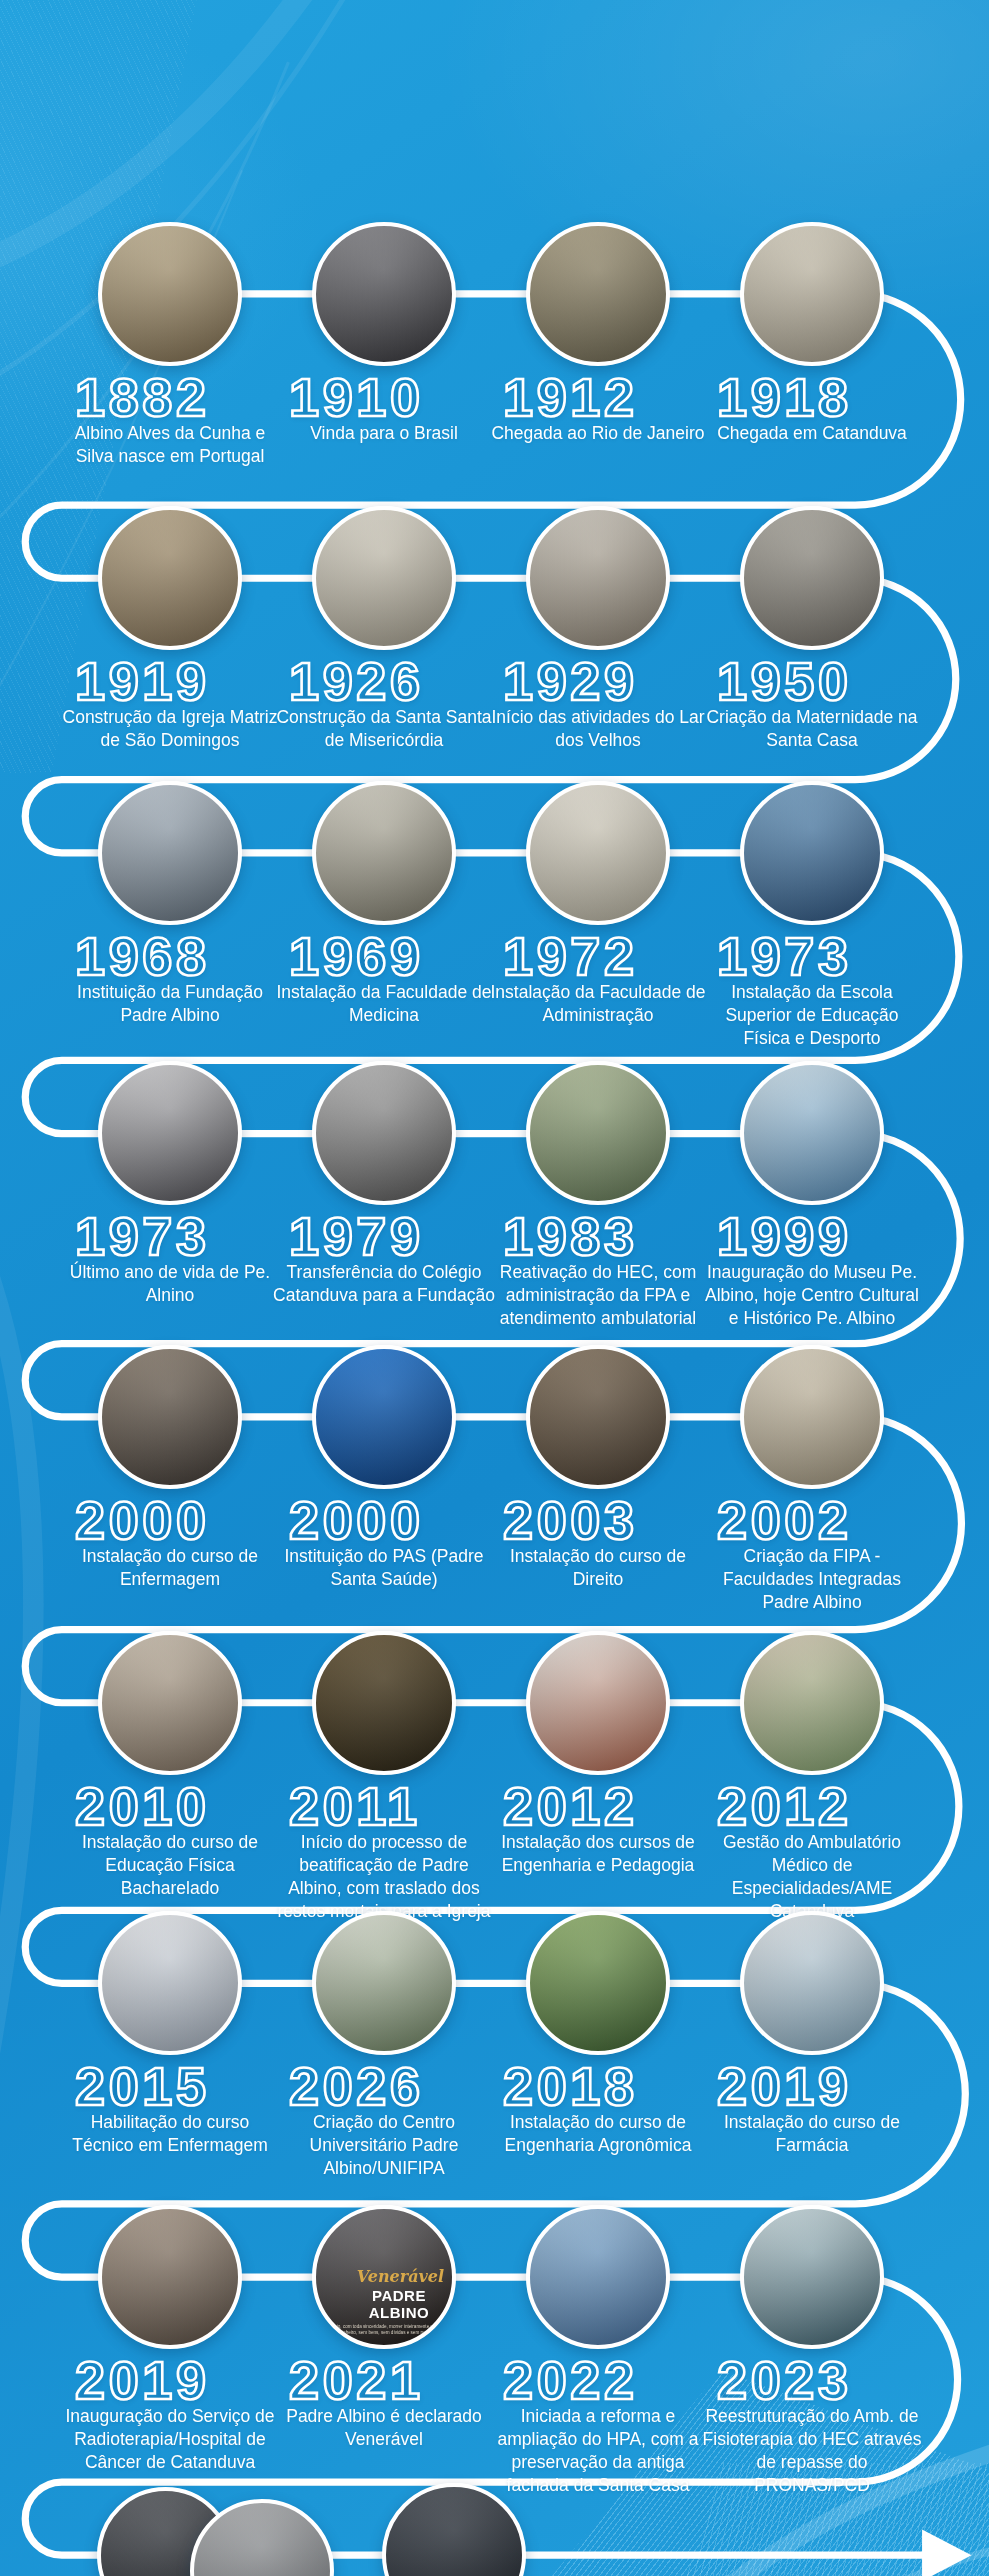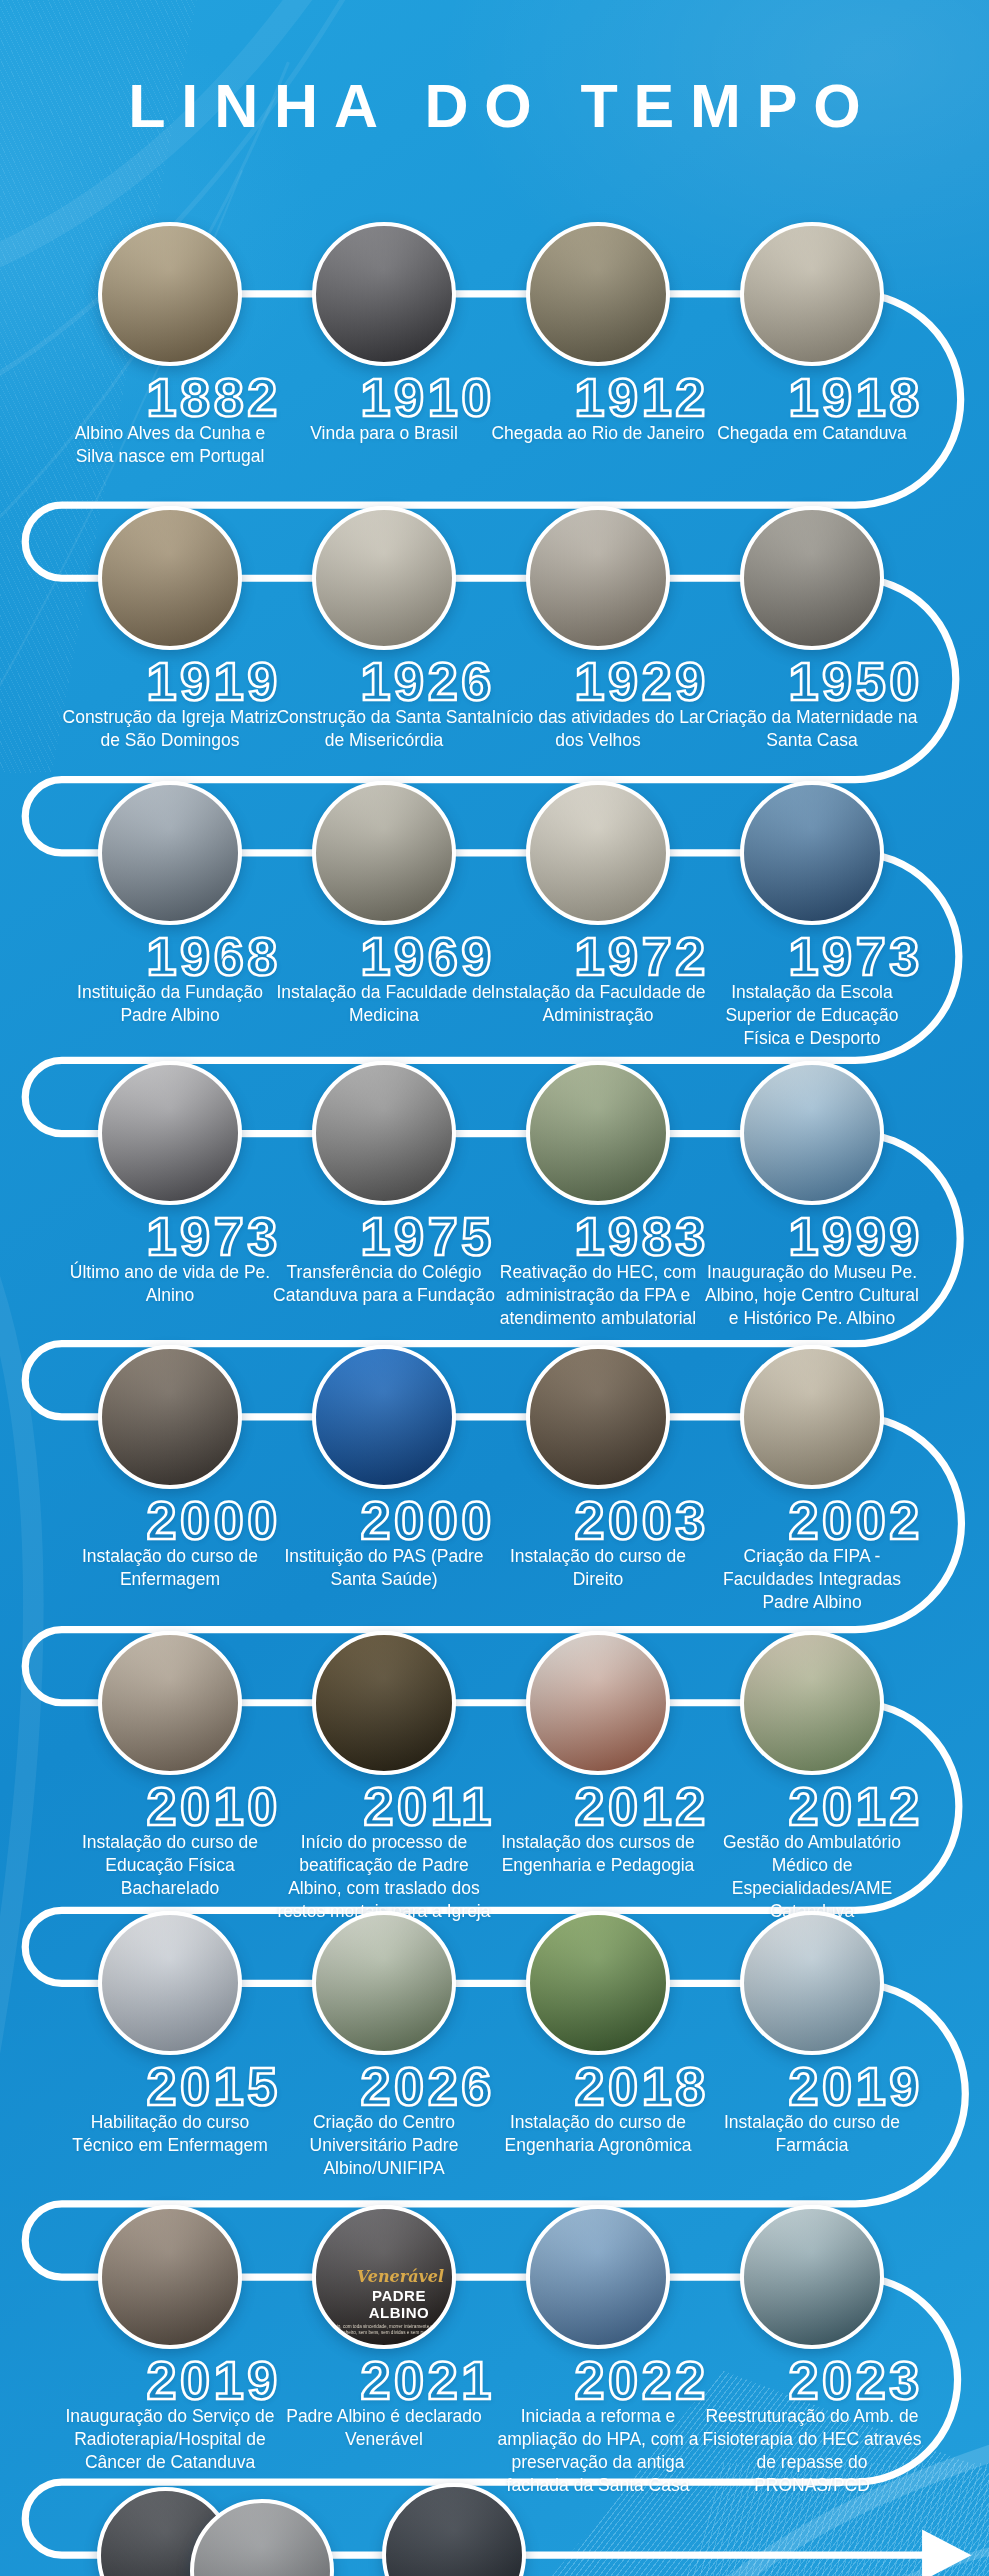--- a/index.html
+++ b/index.html
@@ -38,21 +38,21 @@
   .entry{position:absolute;width:222px;}
   .photo-circle{
     position:absolute;border-radius:50%;border:4.6px solid #ffffff;
     box-shadow:0 5.2px 13.4px rgba(0,45,85,.28);box-sizing:border-box;overflow:hidden;
   }
   .photo-circle::after{
     content:"";position:absolute;inset:0;border-radius:50%;
     background:radial-gradient(circle at 50% 32%, rgba(255,255,255,.10), rgba(0,0,0,.16) 88%);
   }
   .entry-year{
-    position:absolute;top:148px;left:0;width:100%;text-align:right;
+    position:absolute;top:148px;left:16px;width:100%;text-align:left;
     font-size:54px;font-weight:bold;letter-spacing:3.6px;line-height:1;
     color:transparent;-webkit-text-stroke:2.6px #ffffff;
     text-shadow:1px 2.1px 5.2px rgba(8,70,120,.22);
   }
   @supports not ((-webkit-text-stroke:1px #fff)){ .entry-year{color:#ffffff;} }
   .entry-caption{
     position:absolute;top:200px;left:0;width:100%;text-align:center;
     color:#ffffff;font-size:17.5px;line-height:23px;font-weight:normal;
     text-shadow:0 1px 3.1px rgba(8,70,120,.18);
   }
@@ -109,21 +109,20 @@
          A 71 71 0 0 0 120 3305 H 1660
          A 201.5 201.5 0 0 1 1660 3708 H 120
          A 71 71 0 0 0 120 3850 H 1660
          A 214 214 0 0 1 1660 4278 H 120
          A 71 71 0 0 0 120 4420 H 1660
          A 199 199 0 0 1 1660 4818 H 120
          A 71 71 0 0 0 120 4960 H 1800" fill="none" stroke="#ffffff" stroke-width="14" stroke-linecap="round"></path>
     <polygon points="1790,4910 1886,4960 1790,5010" fill="#ffffff"></polygon>
   </svg>
 
-  <h1 class="page-title">LINHA DO TEMPO</h1>
 
   <div id="timeline">
       <div class="entry" style="left: 59px; top: 222px;">
         <div class="photo-circle" title="sepia photo of two-story manor house" style="left: 39px; top: 0px; width: 144px; height: 144px; background: linear-gradient(160deg, rgb(203, 189, 159) 0%, rgb(110, 95, 69) 100%);"></div>
         <div class="entry-year">1882</div>
         <div class="entry-caption">Albino Alves da Cunha e Silva nasce em Portugal</div>
       </div>
       <div class="entry" style="left: 273px; top: 222px;">
         <div class="photo-circle" title="black-and-white portrait of young priest" style="left: 39px; top: 0px; width: 144px; height: 144px; background: linear-gradient(160deg, rgb(143, 143, 147) 0%, rgb(47, 47, 51) 100%);"></div>
         <div class="entry-year">1910</div>
@@ -179,21 +178,21 @@
         <div class="entry-year">1973</div>
         <div class="entry-caption">Instalação da Escola Superior de Educação Física e Desporto</div>
       </div>
       <div class="entry" style="left: 59px; top: 1061px;">
         <div class="photo-circle" title="black-and-white photo of elderly priest in white coat" style="left: 39px; top: 0px; width: 144px; height: 144px; background: linear-gradient(160deg, rgb(215, 215, 217) 0%, rgb(69, 69, 74) 100%);"></div>
         <div class="entry-year">1973</div>
         <div class="entry-caption">Último ano de vida de Pe. Alnino</div>
       </div>
       <div class="entry" style="left: 273px; top: 1061px;">
         <div class="photo-circle" title="black-and-white photo of meeting around table" style="left: 39px; top: 0px; width: 144px; height: 144px; background: linear-gradient(160deg, rgb(192, 192, 192) 0%, rgb(75, 75, 75) 100%);"></div>
-        <div class="entry-year">1975</div>
+        <div class="entry-year">1979</div>
         <div class="entry-caption">Transferência do Colégio Catanduva para a Fundação</div>
       </div>
       <div class="entry" style="left: 487px; top: 1061px;">
         <div class="photo-circle" title="aerial color view of hospital grounds" style="left: 39px; top: 0px; width: 144px; height: 144px; background: linear-gradient(160deg, rgb(184, 196, 162) 0%, rgb(85, 104, 74) 100%);"></div>
         <div class="entry-year">1983</div>
         <div class="entry-caption">Reativação do HEC, com administração da FPA e atendimento ambulatorial</div>
       </div>
       <div class="entry" style="left: 701px; top: 1061px;">
         <div class="photo-circle" title="color photo of museum facade in blue and white" style="left: 39px; top: 0px; width: 144px; height: 144px; background: linear-gradient(160deg, rgb(211, 229, 239) 0%, rgb(73, 121, 159) 100%);"></div>
         <div class="entry-year">1999</div>

